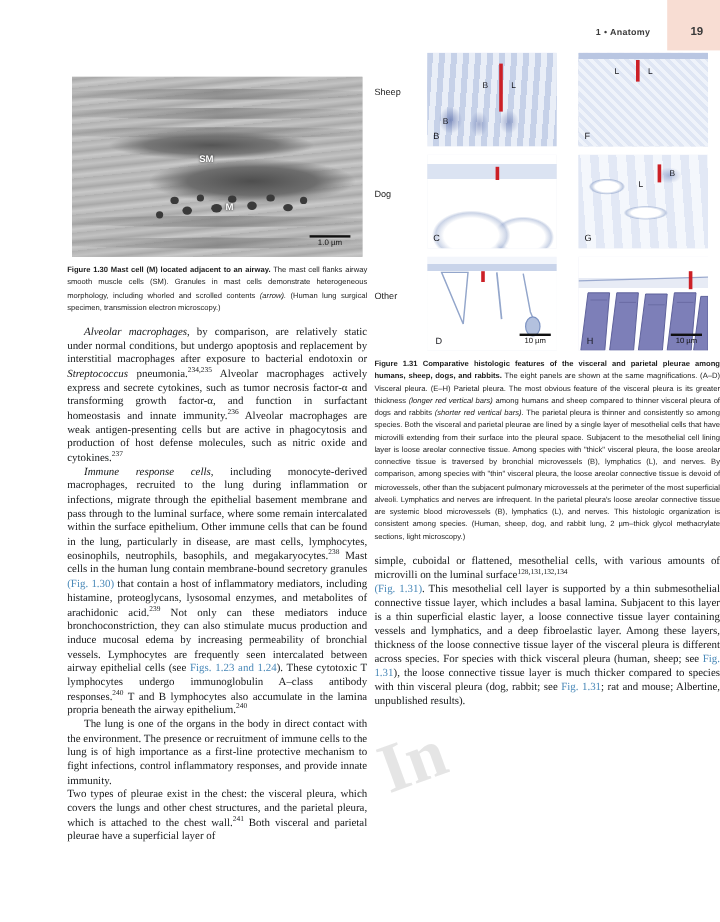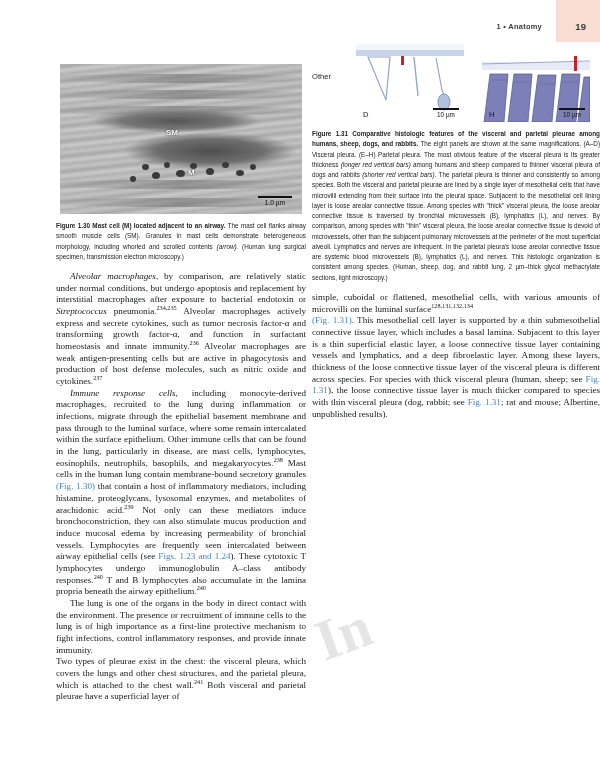--- a/index.html
+++ b/index.html
@@ -211,21 +211,77 @@
   </div>
 
   <div class="col-right">
 
     <div class="fig31">
 
 
       <div class="fig31-grid">
 
 
-
+        <div class="fig31-row">
+          <div class="rowlabel">Sheep</div>
+
+          <div class="panel left">
+            <div class="tissue" style="background:
+              repeating-linear-gradient(94deg, #c6d1e8 0 5px, #e9eef7 5px 10px),
+              linear-gradient(#eaeff8 0%, #b9c6e2 40%, #dfe6f3 60%, #ffffff 100%);"></div>
+            <div class="tissue" style="background:
+              radial-gradient(ellipse 14px 16px at 18% 72%, rgba(75,95,160,.6), rgba(75,95,160,0) 70%),
+              radial-gradient(ellipse 11px 15px at 40% 76%, rgba(75,95,160,.45), rgba(75,95,160,0) 70%),
+              radial-gradient(ellipse 12px 14px at 63% 74%, rgba(75,95,160,.45), rgba(75,95,160,0) 70%);"></div>
+            <div class="redbar" style="left:60px;top:9px;height:40px;"></div>
+            <span class="tag" style="left:46px;top:24px;">B</span>
+            <span class="tag" style="left:70px;top:24px;">L</span>
+            <span class="tag" style="left:13px;top:54px;">B</span>
+            <span class="panel-letter" style="left:5px;bottom:4px;">B</span>
+          </div>
+
+          <div class="panel right">
+            <div class="tissue" style="background:
+              repeating-linear-gradient(45deg, #dfe6f4 0 3px, #eff3fa 3px 6px),
+              repeating-linear-gradient(-45deg, rgba(150,168,205,.5) 0 3px, rgba(255,255,255,0) 3px 7px),
+              linear-gradient(#d3dcef 0%, #e7ecf7 22%, #eaeff8 100%);"></div>
+            <div class="tissue" style="background:linear-gradient(#b9c6e2 0 5px, rgba(255,255,255,0) 5px);"></div>
+            <div class="redbar" style="left:48px;top:6px;height:18px;"></div>
+            <span class="tag" style="left:30px;top:13px;">L</span>
+            <span class="tag" style="left:58px;top:13px;">L</span>
+            <span class="panel-letter" style="left:5px;bottom:4px;">F</span>
+          </div>
+        </div>
+
+        <div class="fig31-row">
+          <div class="rowlabel">Dog</div>
+
+          <div class="panel left">
+            <div class="tissue" style="background:linear-gradient(#ffffff 0 8px, #dbe3f2 8px 20px, #ffffff 20px 100%);"></div>
+            <div class="tissue" style="background:
+              radial-gradient(ellipse 38px 24px at 34% 86%, #ffffff 60%, rgba(150,168,205,.5) 78%, rgba(255,255,255,0) 86%),
+              radial-gradient(ellipse 30px 20px at 74% 88%, #ffffff 60%, rgba(150,168,205,.5) 78%, rgba(255,255,255,0) 86%);"></div>
+            <div class="redbar" style="left:57px;top:10px;height:11px;"></div>
+            <span class="panel-letter" style="left:5px;bottom:4px;">C</span>
+          </div>
+
+          <div class="panel right">
+            <div class="tissue" style="background:
+              repeating-linear-gradient(86deg, #e2e8f5 0 7px, #f4f7fc 7px 15px),
+              linear-gradient(#dde5f3 0%, #eef2f9 40%, #f7f9fd 100%);"></div>
+            <div class="tissue" style="background:
+              radial-gradient(ellipse 18px 8px at 22% 34%, #ffffff 55%, rgba(140,160,200,.55) 75%, rgba(255,255,255,0) 84%),
+              radial-gradient(ellipse 22px 7px at 52% 62%, #ffffff 55%, rgba(140,160,200,.5) 75%, rgba(255,255,255,0) 84%),
+              radial-gradient(ellipse 14px 9px at 70% 22%, rgba(110,130,185,.5), rgba(110,130,185,0) 74%);"></div>
+            <div class="redbar" style="left:66px;top:8px;height:15px;"></div>
+            <span class="tag" style="left:50px;top:22px;">L</span>
+            <span class="tag" style="left:76px;top:13px;">B</span>
+            <span class="panel-letter" style="left:5px;bottom:4px;">G</span>
+          </div>
+        </div>
 
         <div class="fig31-row">
           <div class="rowlabel">Other</div>
 
           <div class="panel left">
             <div class="tissue" style="background:#ffffff;"></div>
             <div class="tissue" style="background:linear-gradient(#f2f5fb 0 6px, #c9d4ea 6px 12px, #ffffff 12px 100%);"></div>
             <svg width="108" height="78" viewBox="0 0 108 78" style="position:absolute;left:0;top:0;">
               <path d="M12 13 L30 56 L34 13 Z" fill="none" stroke="#93a6cb" stroke-width="1.2"></path>
               <path d="M58 13 L62 52" fill="none" stroke="#93a6cb" stroke-width="1.4"></path>

